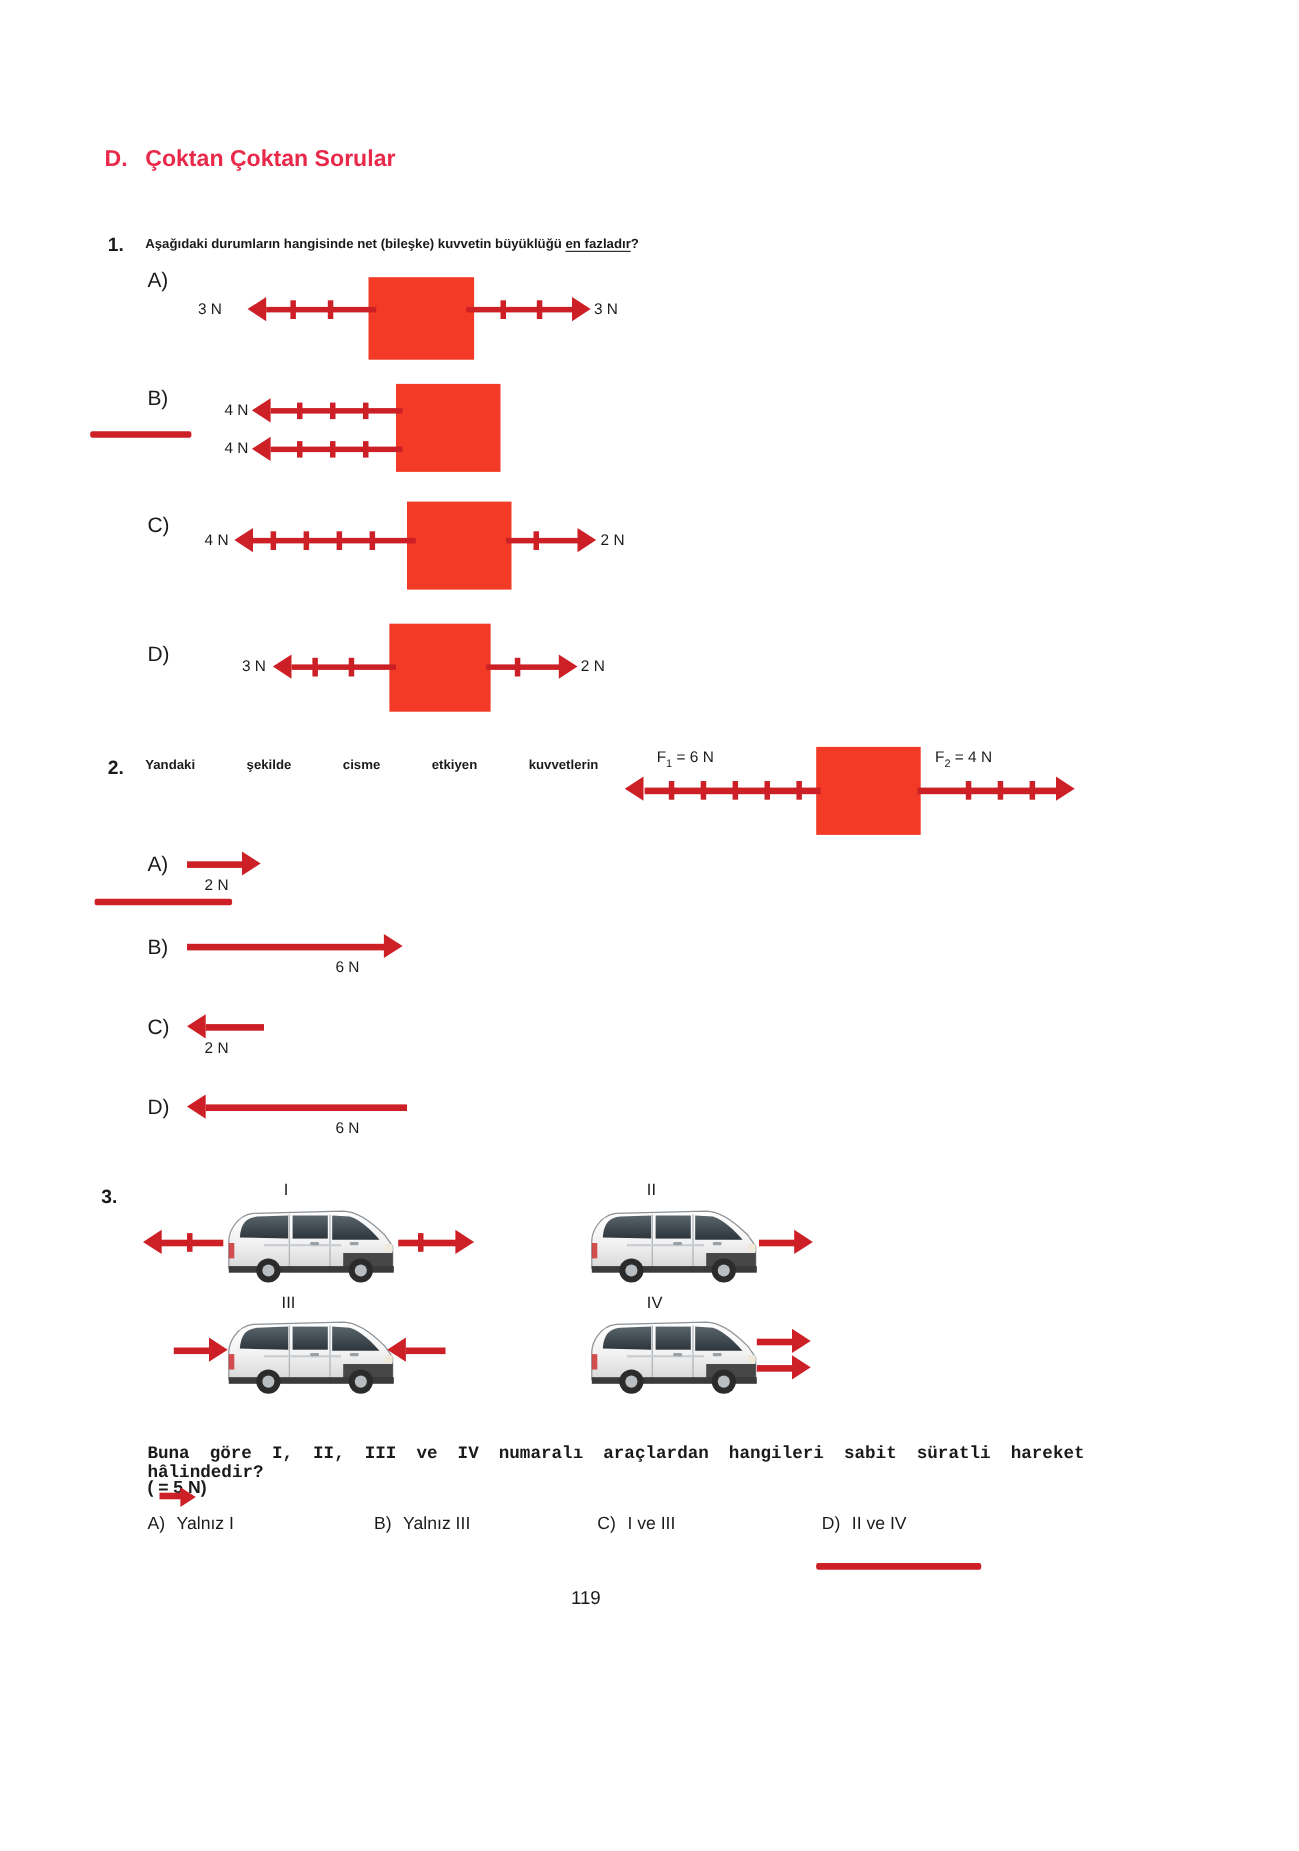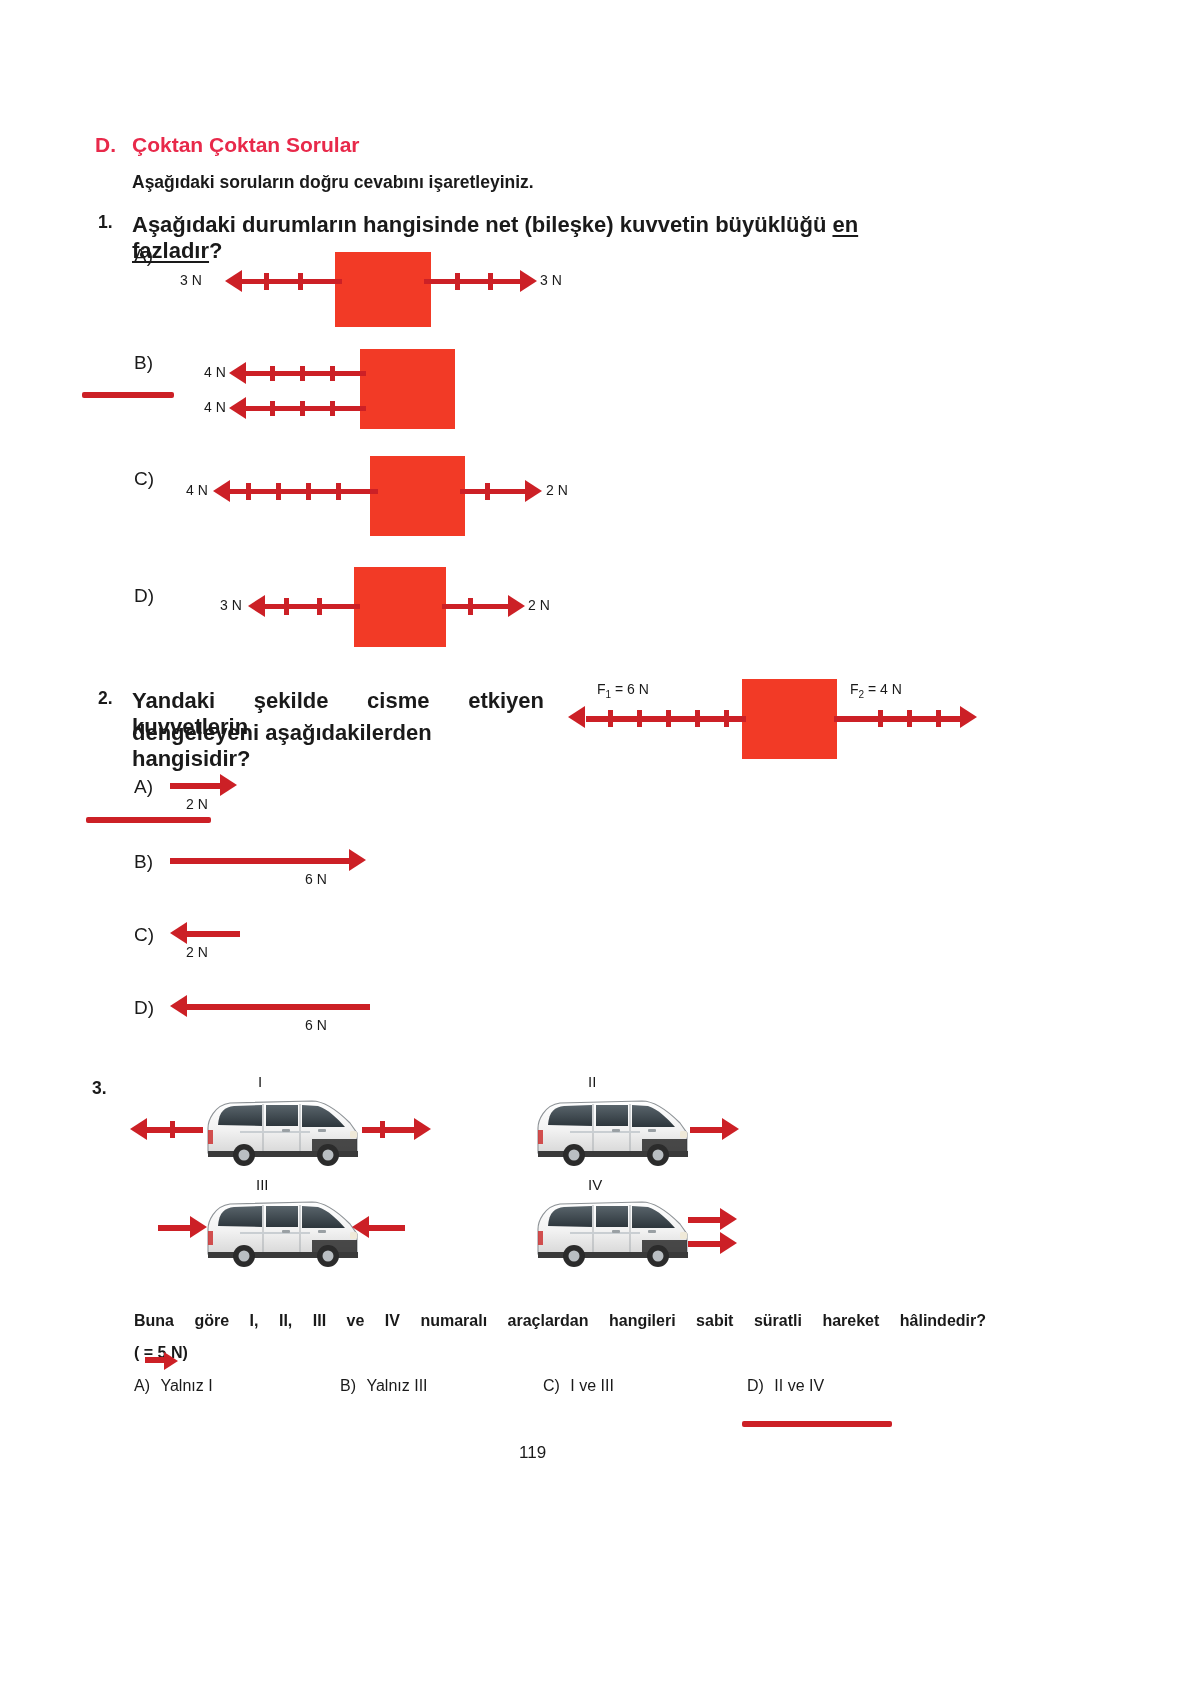--- a/index.html
+++ b/index.html
@@ -13,21 +13,21 @@
     position: relative;
     overflow: hidden;
   }
   .page { position: relative; width:1181px; height:1683px; }
 
   
   .sec-letter { color:#e8294a; font-weight:bold; font-size:21px; }
   .sec-title  { color:#e8294a; font-weight:bold; font-size:21px; }
   .instr { font-size:17.5px; font-weight:bold; color:#1a1a1a; }
   .qnum  { font-size:17.5px; font-weight:bold; color:#1a1a1a; }
-  .qtext { font-size:22px; font-weight:bold; color:#1a1a1a; }
+  .qtext { font-size:12px; font-weight:bold; color:#1a1a1a; }
   .optlabel { font-size:19px; color:#1a1a1a; font-weight:normal; }
   .nlabel { font-size:14px; color:#1a1a1a; }
   .roman  { font-size:15px; color:#1a1a1a; }
   .bodytext { font-size:16px; color:#1a1a1a; }
   .bold { font-weight:bold; }
   .underline-text { text-decoration: underline; text-underline-offset: 3px; }
 
   
   .abs { position:absolute; }
 
@@ -62,23 +62,20 @@
 <body>
 
 <div class="page">
 
   <div class="abs" style="left:95px; top:133px;">
     <span class="sec-letter">D.</span>
   </div>
   <div class="abs" style="left:132px; top:133px;">
     <span class="sec-title">Çoktan Çoktan Sorular</span>
   </div>
-  <div class="abs" style="left:132px; top:172px;">
-    <span class="instr">Aşağıdaki soruların doğru cevabını işaretleyiniz.</span>
-  </div>
 
   <div class="abs" style="left:98px; top:212px;">
     <span class="qnum">1.</span>
   </div>
   <div class="abs" style="left:132px; top:212px; width:760px;">
     <span class="qtext">Aşağıdaki durumların hangisinde net (bileşke) kuvvetin büyüklüğü </span><span class="qtext underline-text">en fazladır</span><span class="qtext">?</span>
   </div>
 
   <div class="abs" style="left:134px; top:245px;">
     <span class="optlabel">A)</span>
@@ -158,23 +155,20 @@
     <div class="head-r" style="left:328px; top:33px;"></div>
     <div class="tick" style="left:288px; top:36px;"></div>
     <div class="abs nlabel" style="left:348px; top:35px;">2 N</div>
   </div>
 
   <div class="abs" style="left:98px; top:688px;">
     <span class="qnum">2.</span>
   </div>
   <div class="abs" style="left:132px; top:688px; width:412px;">
     <span class="qtext" style="display:block; text-align:justify; text-align-last:justify;">Yandaki şekilde cisme etkiyen kuvvetlerin</span>
-  </div>
-  <div class="abs" style="left:132px; top:720px; width:412px;">
-    <span class="qtext">dengeleyeni aşağıdakilerden hangisidir?</span>
   </div>
 
   <div class="abs" style="left:560px; top:672px; width:430px; height:110px;">
     <div class="blk" style="left:182px; top:7px; width:95px; height:80px;"></div>
 
     <div class="abs" style="left:37px; top:8px;">
       <span class="nlabel">F</span><sub class="nlabel" style="font-size:10px;">1</sub><span class="nlabel"> = 6 N</span>
     </div>
 
     <div class="shaft-thick" style="left:26px; top:44px; width:160px;"></div>
@@ -367,21 +361,21 @@
   </div>
   <div class="abs" style="left:688px; top:1208px; width:60px; height:24px;">
     <div class="shaft-thick" style="left:0px; top:9px; width:36px;"></div>
     <div class="head-r" style="left:32px; top:0px;"></div>
   </div>
   <div class="abs" style="left:688px; top:1232px; width:60px; height:24px;">
     <div class="shaft-thick" style="left:0px; top:9px; width:36px;"></div>
     <div class="head-r" style="left:32px; top:0px;"></div>
   </div>
 
-  <div class="abs" style="left:134px; top:1312px; width:852px;">
+  <div class="abs" style="left:134px; top:1312px; width:852px;font-family:Liberation Mono, monospace;">
     <span class="bodytext bold" style="display:block; text-align:justify; text-align-last:justify;">Buna göre I, II, III ve IV numaralı araçlardan hangileri sabit süratli hareket hâlindedir?</span>
   </div>
 
   <div class="abs" style="left:134px; top:1344px; height:26px;">
     <span class="bodytext bold">(</span>
     <span class="abs" style="left:11px; top:9px; width:34px; height:14px;">
       <span class="shaft-thick" style="left:0px; top:4px; width:22px;"></span>
       <span class="head-r-sm" style="left:19px; top:-1px;"></span>
     </span>
     <span class="bodytext bold" style=""> = 5 N)</span>

